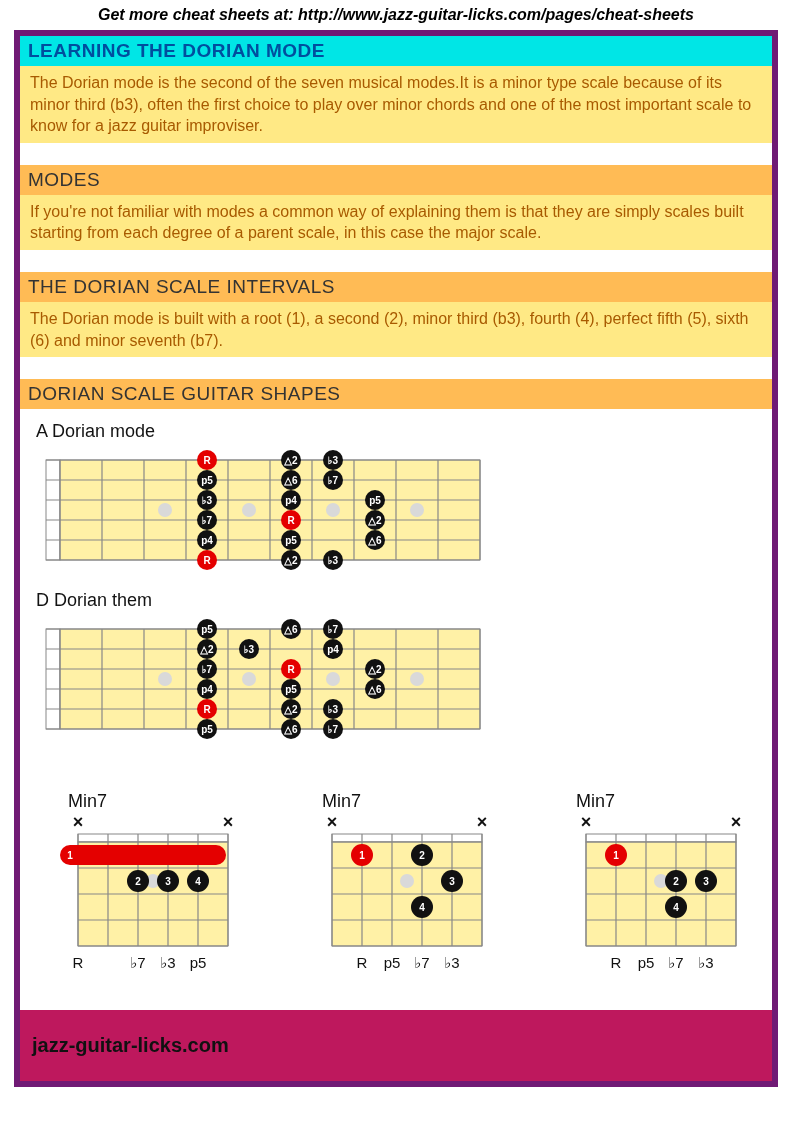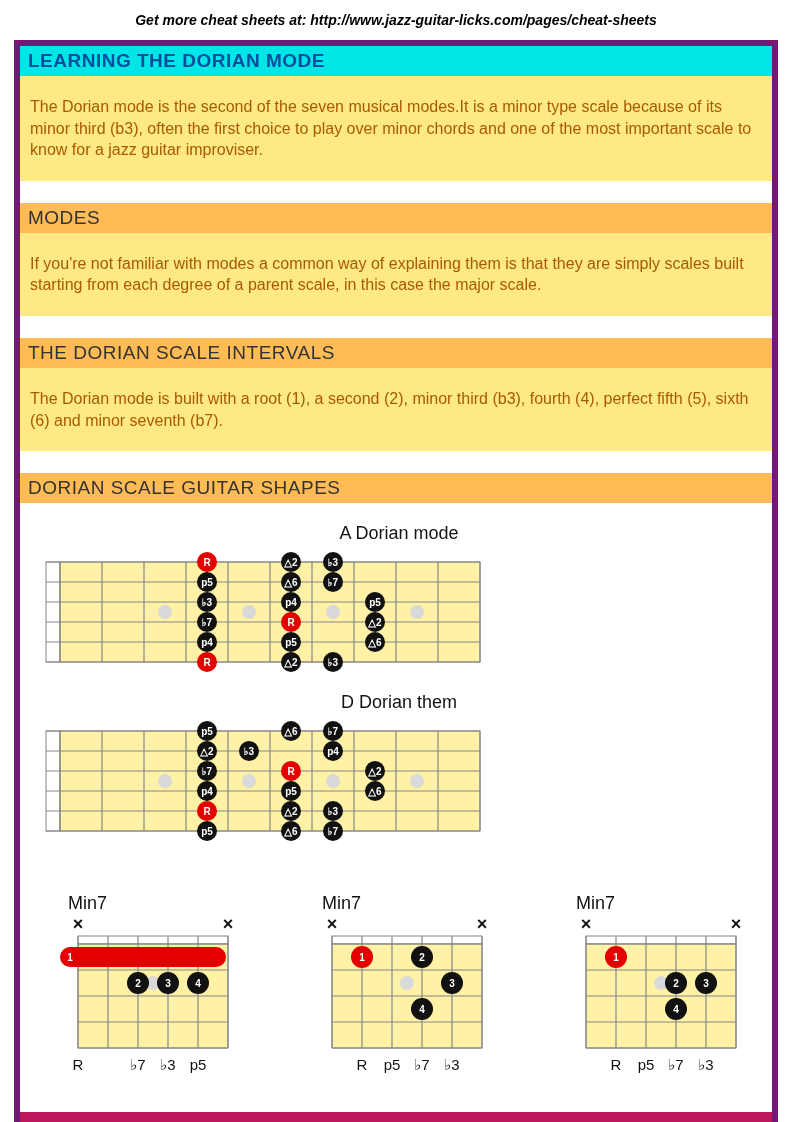--- a/index.html
+++ b/index.html
@@ -10,22 +10,22 @@
     background: #fff;
   }
   .page {
     width: 792px;
     box-sizing: border-box;
   }
   .topbar {
     font-style: italic;
     font-weight: bold;
     font-family: Verdana, sans-serif;
-    font-size: 14px;
-    padding: 12px 10px;
+    font-size: 16px;
+    padding: 6px 10px;
     text-align: center;
   }
   .frame {
     border: 6px solid #701a75;
     margin: 0 14px 0 14px;
   }
   .title {
     background: #00e6e6;
     color: #004e9e;
     font-weight: bold;
@@ -41,33 +41,32 @@
     font-size: 19px;
     padding: 4px 8px;
     letter-spacing: 0.5px;
     margin-top: 22px;
   }
   .body-text {
     background: #ffe985;
     color: #a85a00;
     font-family: Verdana, sans-serif;
     font-size: 16px;
-    padding: 20px 10px;
+    padding: 6px 10px;
     line-height: 1.35;
   }
   .white-block {
     background: #fff;
     padding: 8px 10px 14px 10px;
   }
   .shape-title {
     font-family: Verdana, sans-serif;
     font-size: 18px;
     color: #131313;
-    margin: 12px 0 6px 6px;
-    text-align: center;
+    margin: 4px 0 6px 6px;
   }
   .footer {
     background: #be185d;
     color: #111;
     font-family: Verdana, sans-serif;
     font-weight: bold;
     font-size: 20px;
     padding: 24px 12px;
   }
   

